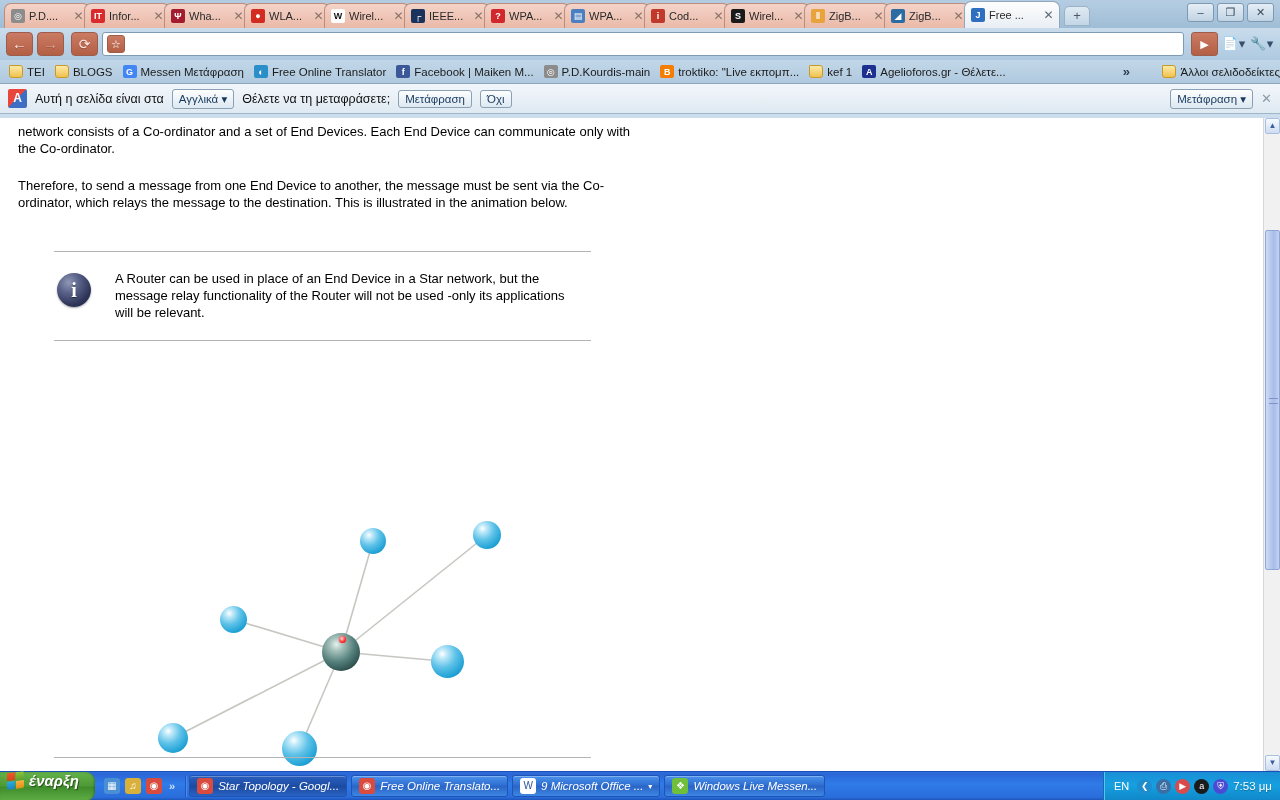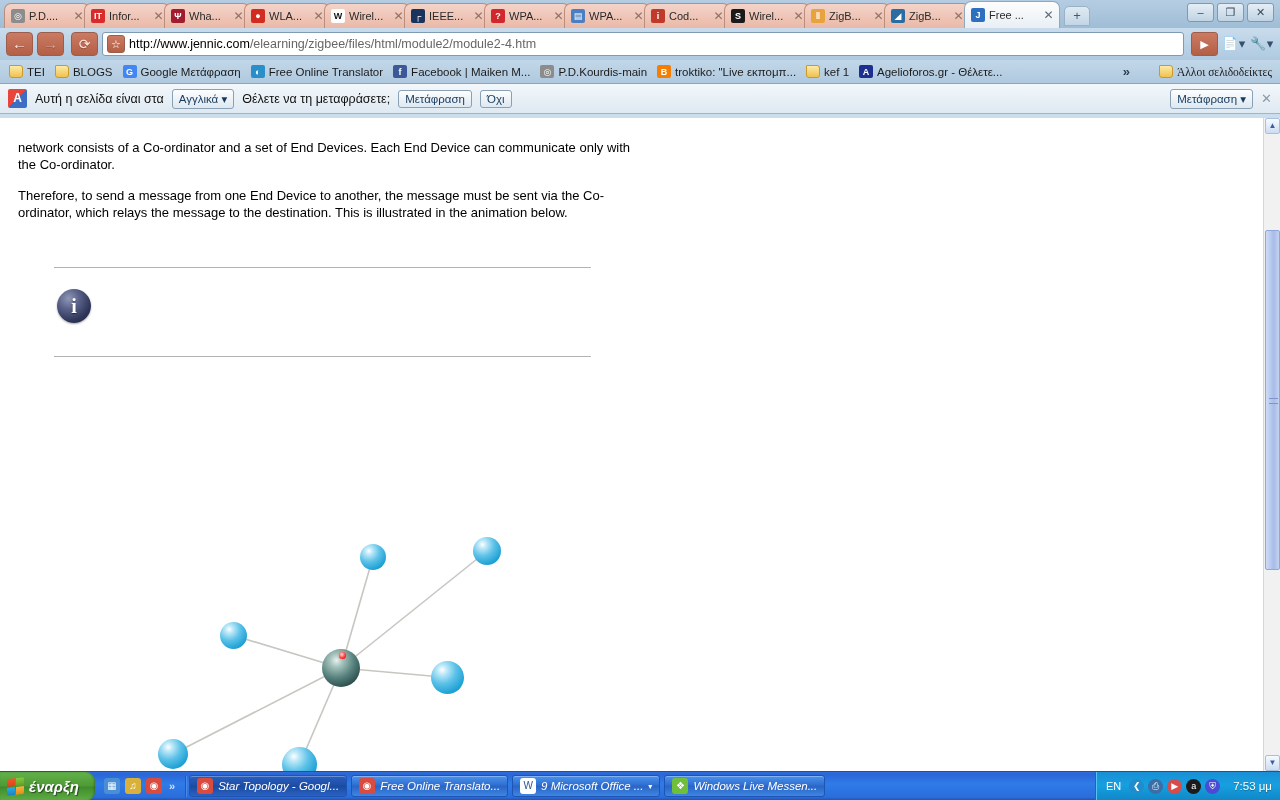--- a/index.html
+++ b/index.html
@@ -80,43 +80,43 @@
            border-bottom:1px solid #8ba6bd; position:relative; }
   .bm { display:flex; align-items:center; gap:4px; padding:2px 5px;
         white-space:nowrap; border-radius:2px; }
   .bmico { width:14px; height:13px; flex:0 0 14px; border-radius:2px;
            font-size:9px; color:#fff; font-weight:bold;
            display:flex; align-items:center; justify-content:center; }
   .folder { background:linear-gradient(#fde9a8,#f0c24e);
             border:1px solid #c99a28; border-radius:1px 3px 3px 3px; }
   .chev { position:absolute; right:150px; font-size:13px;
           color:#2c3f50; font-weight:bold; }
-  .bmright { position:absolute; right:8px; display:flex;
-             align-items:center; gap:4px;font-family:Liberation Serif, serif; }
+  .bmright { position:absolute; right:0; display:flex;
+             align-items:center; gap:4px; }
 
   
   .infobar { height:30px; display:flex; align-items:center;
              padding:0 8px; gap:8px; font-size:12.5px; color:#111;
              background:linear-gradient(#f2f7fb,#dfe9f2);
              border-bottom:1px solid #9fb5c8; }
   .trico { width:19px; height:19px; flex:0 0 19px;
            background:linear-gradient(135deg,#e8453c 50%,#3d6ec4 50%);
            color:#fff; font-size:12px; font-weight:bold; line-height:19px;
            text-align:center; border-radius:2px; }
   .ibbtn { border:1px solid #8aa0b4; border-radius:3px;
            background:linear-gradient(#fdfefe,#dde8f1);
            font-size:11.5px; padding:2px 6px; color:#163a5e; }
   .ibright { margin-left:auto; display:flex; align-items:center; gap:8px; }
   .ibx { color:#8c9aa6; font-size:13px; }
 
   
   .viewport { position:absolute; left:0; right:0; top:118px; bottom:0;
               background:#fff; overflow:hidden; }
   .page { position:absolute; left:0; top:0; right:17px; bottom:0;
-          background:#fff;margin-top:16px; }
+          background:#fff; }
   .ptext { position:absolute; font-size:13px; line-height:17px;
            color:#000; font-family:"Liberation Sans",sans-serif; }
 
   .hr { position:absolute; height:1px; background:#b4b4b4; }
 
   .infoicon { position:absolute; width:34px; height:34px; border-radius:50%;
     background:radial-gradient(circle at 34% 28%, #8f98b4 0%, #5a628a 32%,
                #2e3558 68%, #1b2040 100%);
     box-shadow:0 1px 2px rgba(0,0,0,.35); }
   .infoicon span { position:absolute; left:0; right:0; top:6px;
@@ -154,21 +154,21 @@
            border-top:1px solid #7d93c9; border-bottom:1px solid #7d93c9; }
 
   
   #taskbar { position:absolute; left:0; top:771px; width:1280px; height:29px;
              background:linear-gradient(#2f6ddc 0%,#2b66d6 8%,#2f7be8 42%,
                         #2a6ddb 90%,#1d55bb 100%);
              border-top:1px solid #1b4fb5;
              display:flex; align-items:center; }
   .startbtn { width:95px; height:29px;
     background:linear-gradient(#63b24a 0%,#4e9a36 48%,#3f8c2b 52%,#60ae46 100%);
-    border-radius:0 9px 9px 0; display:flex; align-items:center;
+    border-radius:0 9px 9px 0; display:flex; 
     padding-left:7px; gap:5px;
     box-shadow:inset -1px 0 2px rgba(0,0,0,.25); }
   .startlogo { width:17px; height:17px; flex:0 0 17px;
     background:
       linear-gradient(#f05a28,#d8431a) 0 0/8px 8px no-repeat,
       linear-gradient(#8dc63f,#5fa32a) 9px 0/8px 8px no-repeat,
       linear-gradient(#29abe2,#1b82c0) 0 9px/8px 8px no-repeat,
       linear-gradient(#fbb040,#e08f14) 9px 9px/8px 8px no-repeat;
     border-radius:2px; transform:skewY(-7deg); }
   .starttxt { color:#fff; font-size:15px; font-style:italic; font-weight:bold;
@@ -188,21 +188,21 @@
   .tbtn .qico { flex:0 0 16px; }
   .tbtn .cap { overflow:hidden; text-overflow:ellipsis;font-style:italic; }
   .tbtn .drop { margin-left:auto; font-size:8px; }
   .tray { margin-left:auto; height:29px; display:flex; align-items:center;
           gap:5px; padding:0 8px 0 10px;
           background:linear-gradient(#1a8ed4 0%,#16a0e0 45%,#0f86c8 100%);
           border-left:1px solid #0d6fae;
           box-shadow:inset 1px 0 0 #55c4f0; }
   .traylang { color:#fff; font-size:11px; margin-right:3px; }
   .trayico { width:15px; height:15px; border-radius:3px; }
-  .clock { color:#fff; font-size:11.5px; margin-left:8px;
+  .clock { color:#fff; font-size:11.5px; margin-left:0;
            text-shadow:0 1px 1px rgba(0,0,0,.3); }
 </style>
 </head>
 <body>
 
 <div id="browser">
 
   <div class="tabstrip">
     <div id="tabs-host" style="display:flex;align-items:flex-end;">
         <div class="tab">
@@ -278,40 +278,39 @@
       <div class="wbtn">✕</div>
     </div>
   </div>
 
   <div class="navbar">
     <div class="navbtn">←</div>
     <div class="navbtn dim">→</div>
     <div class="navbtn refresh">⟳</div>
     <div class="urlbox">
       <div class="star">☆</div>
-      <div class="urltext"><b>http://www.jennic.com</b><span>/elearning/zigbee/files/html/module2/module2-4.htm</span></div>
     </div>
     <div class="gobtn">▶</div>
     <div class="chromebtn">📄▾</div>
     <div class="chromebtn">🔧▾</div>
   </div>
 
   <div class="bmbar">
     <div id="bm-host" style="display:flex;align-items:center;">
         <div class="bm">
           <span class="bmico folder"></span>
           <span>TEI</span>
         </div>
         <div class="bm">
           <span class="bmico folder"></span>
           <span>BLOGS</span>
         </div>
         <div class="bm">
           <span class="bmico" style="background:#4285f4">G</span>
-          <span>Google Μετάφραση</span>
+          <span>Messen Μετάφραση</span>
         </div>
         <div class="bm">
           <span class="bmico" style="background:#2a8fc9">◐</span>
           <span>Free Online Translator</span>
         </div>
         <div class="bm">
           <span class="bmico" style="background:#3b5998">f</span>
           <span>Facebook | Maiken M...</span>
         </div>
         <div class="bm">
@@ -349,27 +348,28 @@
       <span class="ibbtn"><span>Μετάφραση</span> <span>▾</span></span>
       <span class="ibx">✕</span>
     </span>
   </div>
 
   <div class="viewport">
     <div class="page">
 
       <div class="ptext" style="left:18px;top:5px;width:620px;">network consists of a Co-ordinator and a set of End Devices. Each End Device can communicate only with the Co-ordinator.</div>
 
-      <div class="ptext" style="left:18px;top:53px;width:625px;">Therefore, to send a message from one End Device to another, the message must be sent via the Co-ordinator, which relays the message to the destination. This is illustrated in the animation below.</div>
+      <div class="ptext" style="left:18px;top:59px;width:625px;">Therefore, to send a message from one End Device to another, the message must be sent via the Co-ordinator, which relays the message to the destination. This is illustrated in the animation below.</div>
 
       <div class="hr" style="left:54px;top:133px;width:537px;"></div>
 
       <div class="infoicon" style="left:57px;top:155px;">
         <span>i</span>
       </div>
+      <div class="ptext" style="left:115px;top:152px;width:465px;">A Router can be used in place of an End Device in a Star network, but the message relay functionality of the Router will not be used -only its applications will be relevant.</div>
 
       <div class="hr" style="left:54px;top:222px;width:537px;"></div>
 
       <div class="topo">
         <svg width="390" height="280" style="position:absolute;left:0;top:0;">
           <g id="links-host" stroke="#c8c6c1" stroke-width="1.6" fill="none">
               <line x1="221" y1="154" x2="253" y2="43" stroke="#c8c6c1"></line>
               <line x1="221" y1="154" x2="367" y2="37" stroke="#c8c6c1"></line>
               <line x1="221" y1="154" x2="327.5" y2="163.5" stroke="#c8c6c1"></line>
               <line x1="221" y1="154" x2="179.5" y2="250.5" stroke="#c8c6c1"></line>

